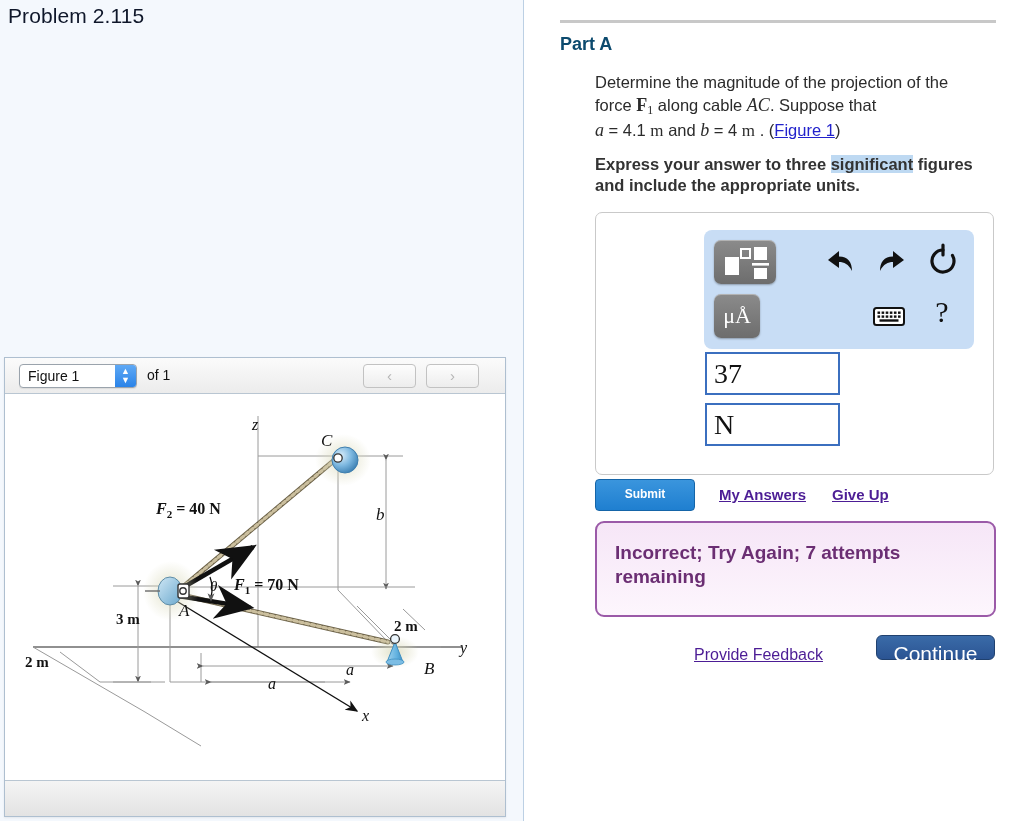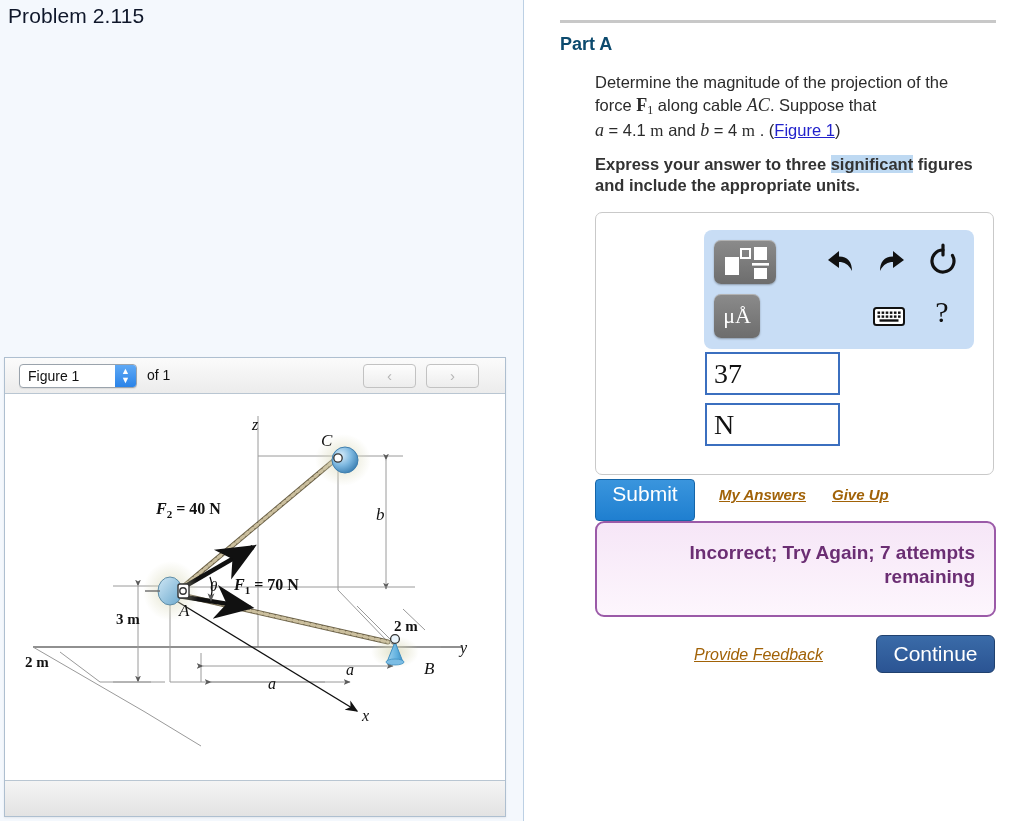--- a/index.html
+++ b/index.html
@@ -273,40 +273,39 @@
   }
   #input-value { top: 139px; }
   #input-units { top: 190px; }
 
   
   #submit-btn {
     position: absolute;
     left: 595px;
     top: 479px;
     width: 100px;
-    height: 42px;
+    height: 32px;
     background: linear-gradient(#3a95dd, #1f7fd0);
     border: 1px solid #1565a8;
     border-radius: 4px;
     color: #fff;
-    font-size: 21px;
-    font-weight: normal;
+    font-size: 12px;
+    font-weight: bold;
     text-align: center;
     line-height: 28px;
     box-sizing: border-box;
     cursor: pointer;
   }
   .link-btn {
     position: absolute;
-    color: #a16207;
+    color: #4c1d95;
     font-size: 15px;
     font-weight: bold;
     text-decoration: underline;
     cursor: pointer;
-    font-style: italic;
   }
   #my-answers { left: 719px; top: 486px; }
   #give-up { left: 832px; top: 486px; }
 
   
   #feedback-box {
     position: absolute;
     left: 595px;
     top: 521px;
     width: 401px;
@@ -318,34 +317,33 @@
   }
   #feedback-text {
     position: absolute;
     left: 18px;
     top: 18px;
     width: 360px;
     font-size: 19px;
     font-weight: bold;
     color: #6b2e73;
     line-height: 1.27;
-    text-align: right;
   }
   #provide-feedback {
     left: 694px;
     top: 646px;
     font-weight: normal;
     font-size: 16px;
   }
   #continue-btn {
     position: absolute;
     left: 876px;
     top: 635px;
     width: 119px;
-    height: 38px;
+    height: 25px;
     background: linear-gradient(#3a6ba8, #2b5493);
     border: 1px solid #20416f;
     border-radius: 6px;
     color: #fff;
     font-size: 21px;
     text-align: center;
     line-height: 36px;
     box-sizing: border-box;
     cursor: pointer;
   }

